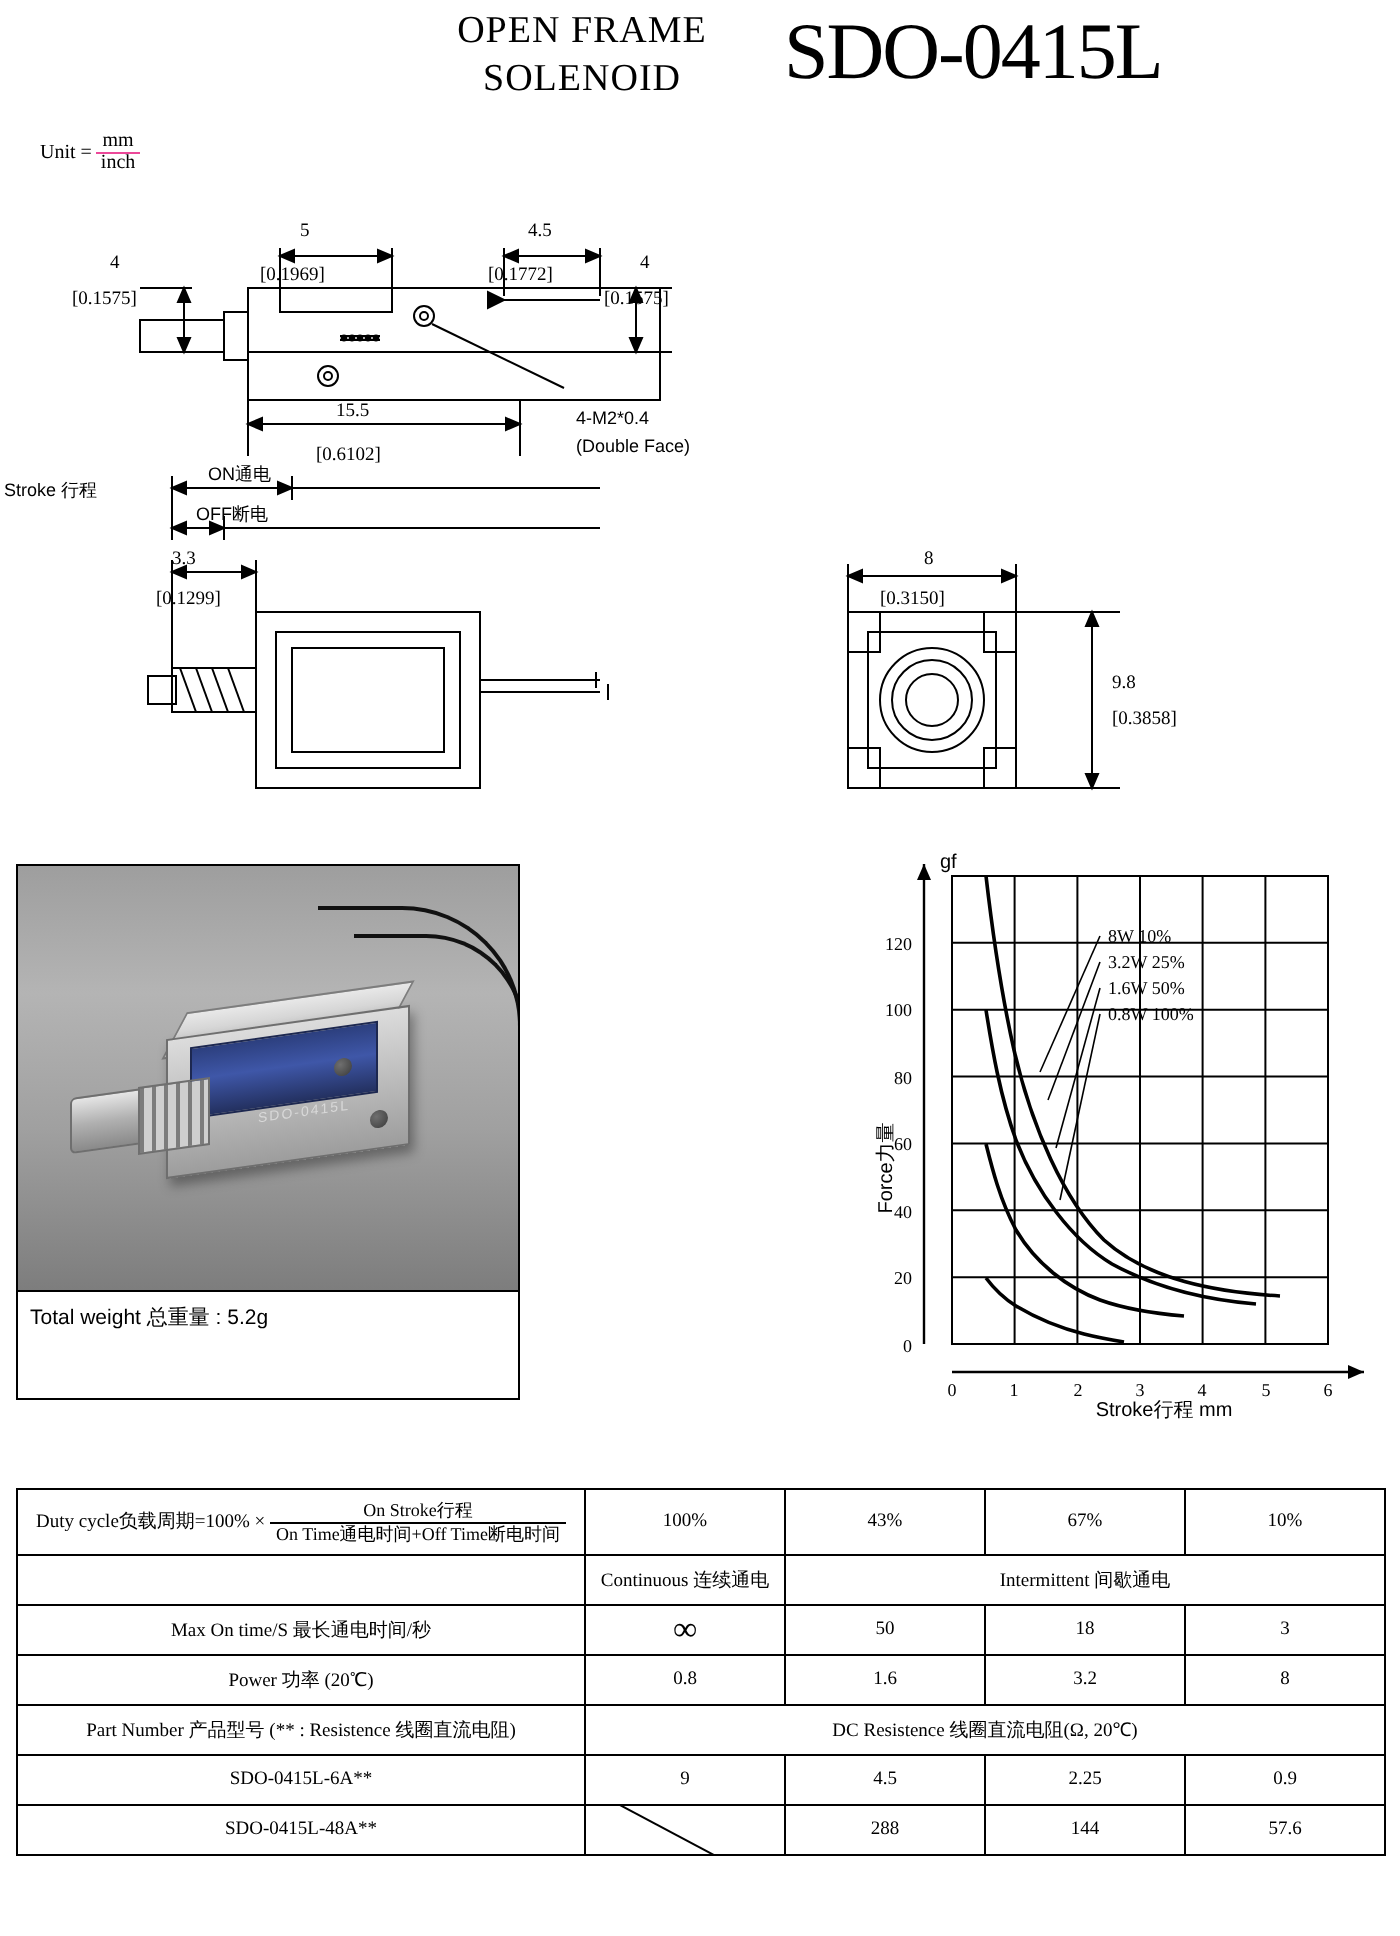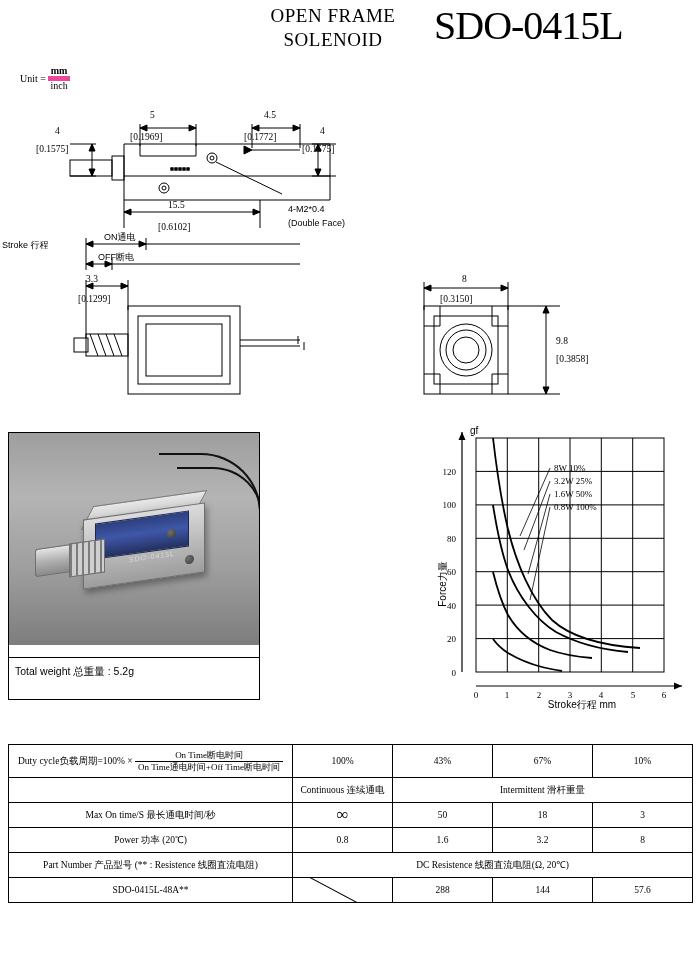--- a/index.html
+++ b/index.html
@@ -12,21 +12,21 @@
     height: 968px;
     position: relative;
     font-family: "Liberation Serif", serif;
     color: #000;
     overflow: hidden;
   }
 
   
   #header {
     position: absolute;
-    left: 0; top: 0; width: 644px; height: 58px; margin-left: 42px;
+    left: 0; top: 0; width: 644px; height: 58px;
   }
   #title-lines {
     position: absolute;
     left: 196px; top: 4px;
     width: 190px;
     text-align: center;
     font-family: "Liberation Serif", serif;
     font-size: 19px;
     letter-spacing: 0.5px;
     line-height: 24px;
@@ -47,21 +47,21 @@
     font-size: 10px;
     font-family: "Liberation Serif", serif;
   }
   #unit-block .eq { display: inline-block; vertical-align: middle; }
   #unit-block .frac {
     display: inline-block;
     vertical-align: middle;
     text-align: center;
     line-height: 10px;
   }
-  #unit-block .frac .num { border-bottom: 5px solid #ec4899; padding: 0 2px; display:block;font-weight:bold; }
+  #unit-block .frac .num { border-bottom: 1px solid #ec4899; padding: 0 2px; display:block; }
   #unit-block .frac .den { padding: 0 2px; display:block; }
 
   
   #drawing {
     position: absolute;
     left: 0; top: 88px;
     width: 700px; height: 320px;
   }
   #drawing svg { display: block; }
 
@@ -166,21 +166,21 @@
   }
   .sol-hole {
     position: absolute;
     width: 9px; height: 9px;
     border-radius: 50%;
     background: radial-gradient(circle at 35% 35%, #6f6f6f, #3a3a3a);
     transform: skewY(-8deg);
   }
   #photo-caption {
     position: absolute;
-    left: 0; top: 224px;
+    left: 0; top: 212px;
     width: 250px; height: 54px;
     border-top: 1px solid #000;
     box-sizing: border-box;
     padding: 5px 6px;
     font-family: "Liberation Sans", sans-serif;
     font-size: 10.5px;
     line-height: 17px;
   }
 
   
@@ -508,51 +508,58 @@
     <col style="width:100px">
     <col style="width:100px">
     <col style="width:100px">
     <col style="width:100px">
   </colgroup>
   <tbody>
     <tr>
       <td class="hdr-cell lbl">
         <span>Duty cycle负载周期=100% ×</span>
         <span class="frac2">
-          <span class="num">On Time断电时间</span>
+          <span class="num">On Stroke行程</span>
           <span class="den">On Time通电时间+Off Time断电时间</span>
         </span>
       </td>
       <td>100%</td>
       <td>43%</td>
       <td>67%</td>
       <td>10%</td>
     </tr>
     <tr>
       <td style="border-top:none"></td>
       <td>Continuous  连续通电</td>
-      <td colspan="3">Intermittent  滑杆重量</td>
+      <td colspan="3">Intermittent  间歇通电</td>
     </tr>
     <tr>
       <td class="lbl">Max On time/S 最长通电时间/秒</td>
       <td class="inf">∞</td>
       <td>50</td>
       <td>18</td>
       <td>3</td>
     </tr>
     <tr>
       <td class="lbl">Power 功率 (20℃)</td>
       <td>0.8</td>
       <td>1.6</td>
       <td>3.2</td>
       <td>8</td>
     </tr>
     <tr>
       <td class="lbl">Part Number 产品型号 (** : Resistence 线圈直流电阻)</td>
       <td colspan="4">DC Resistence 线圈直流电阻(Ω, 20℃)</td>
+    </tr>
+    <tr>
+      <td class="lbl">SDO-0415L-6A**</td>
+      <td>9</td>
+      <td>4.5</td>
+      <td>2.25</td>
+      <td>0.9</td>
     </tr>
     <tr>
       <td class="lbl">SDO-0415L-48A**</td>
       <td class="diag-cell">
           <span class="slash"></span>
         </td>
       <td>288</td>
       <td>144</td>
       <td>57.6</td>
     </tr>

